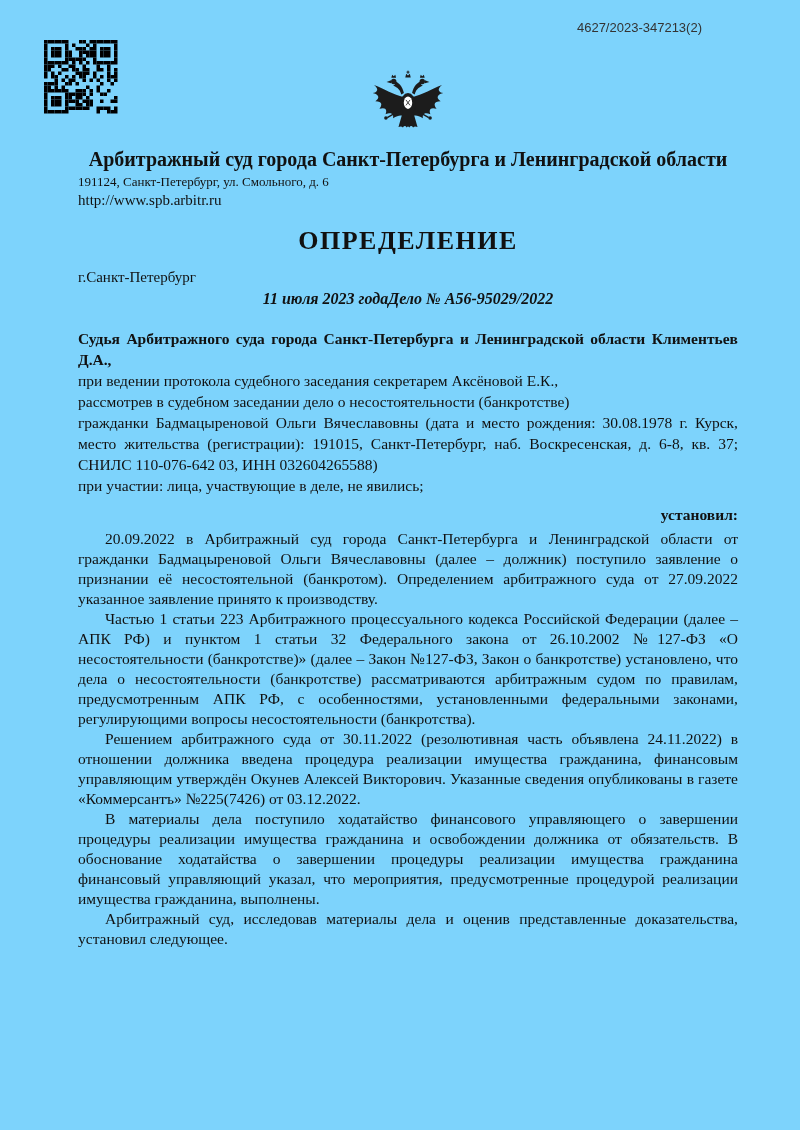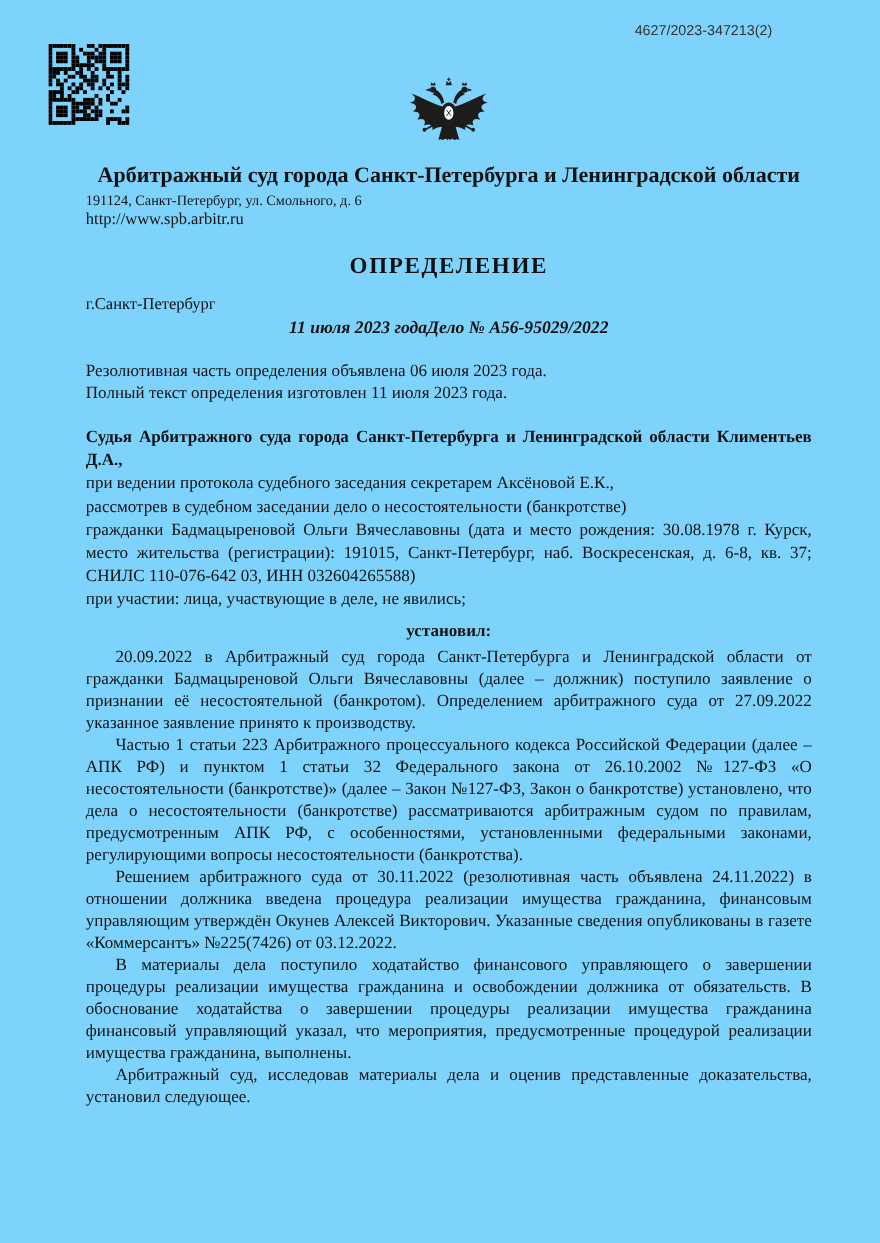--- a/index.html
+++ b/index.html
@@ -53,21 +53,21 @@
     font-size: 15px;
     line-height: 18px;
     color: #111;
     text-decoration: none;
     display: block;
   }
   .doc-title {
     margin-top: 19px;
     text-align: center;
     font-weight: bold;
-    font-size: 21px;
+    font-size: 26px;
     letter-spacing: 1.5px;
     line-height: 26px;
   }
   .meta { margin-top: 14px; }
   .city-line { font-size: 15px; line-height: 19px; }
   .date-row {
     display: flex;
     justify-content: center;
     font-weight: bold;
     font-style: italic;
@@ -80,21 +80,21 @@
     margin-top: 19px;
     font-weight: bold;
     font-size: 15.5px;
     line-height: 21px;
     text-align: justify;
   }
   .pre-line { font-size: 15.5px; line-height: 21px; }
   .pre-just { text-align: justify; }
   .ruled {
     margin: 9px 0 4px 0;
-    text-align: center;
+    text-align: right;
     font-weight: bold;
     font-size: 15.5px;
     line-height: 20px;
   }
   .body-par {
     margin: 0;
     font-size: 15.5px;
     line-height: 20px;
     text-align: justify;
     text-indent: 27px;
@@ -389,24 +389,20 @@
   <div class="doc-title">ОПРЕДЕЛЕНИЕ</div>
 
   <div class="meta">
     <div class="city-line">г.Санкт-Петербург</div>
     <div class="date-row">
       <span>11 июля 2023 года</span>
       <span>Дело № А56-95029/2022</span>
     </div>
   </div>
 
-  <div class="res-block">
-    <div>Резолютивная часть определения объявлена 06 июля 2023 года.</div>
-    <div>Полный текст определения изготовлен 11 июля 2023 года.</div>
-  </div>
 
   <div class="judge-par">Судья Арбитражного суда города Санкт-Петербурга и Ленинградской области Климентьев Д.А.,</div>
 
   <div class="pre-line">при ведении протокола судебного заседания секретарем Аксёновой Е.К.,</div>
   <div class="pre-line">рассмотрев в судебном заседании дело о несостоятельности (банкротстве)</div>
   <div class="pre-line pre-just">гражданки Бадмацыреновой Ольги Вячеславовны (дата и место рождения: 30.08.1978 г. Курск, место жительства (регистрации): 191015, Санкт-Петербург, наб. Воскресенская, д. 6-8, кв. 37; СНИЛС 110-076-642 03, ИНН 032604265588)</div>
   <div class="pre-line">при участии: лица, участвующие в деле, не явились;</div>
 
   <div class="ruled">установил:</div>
 

